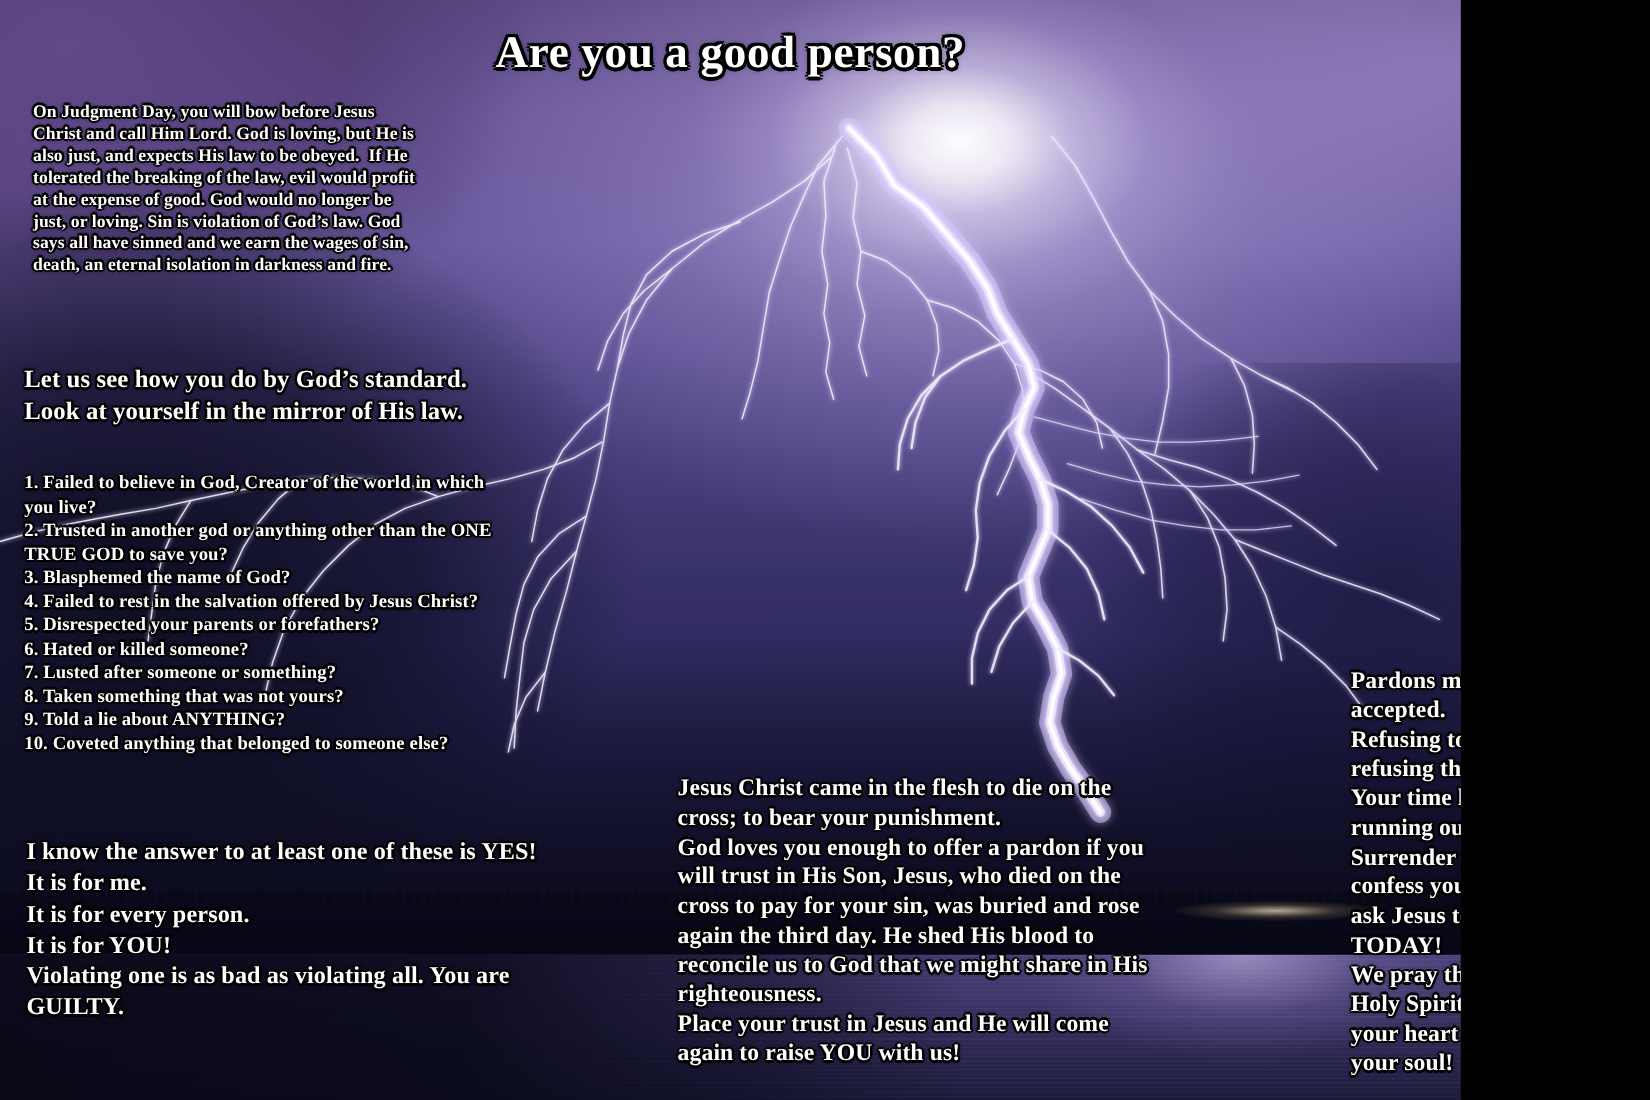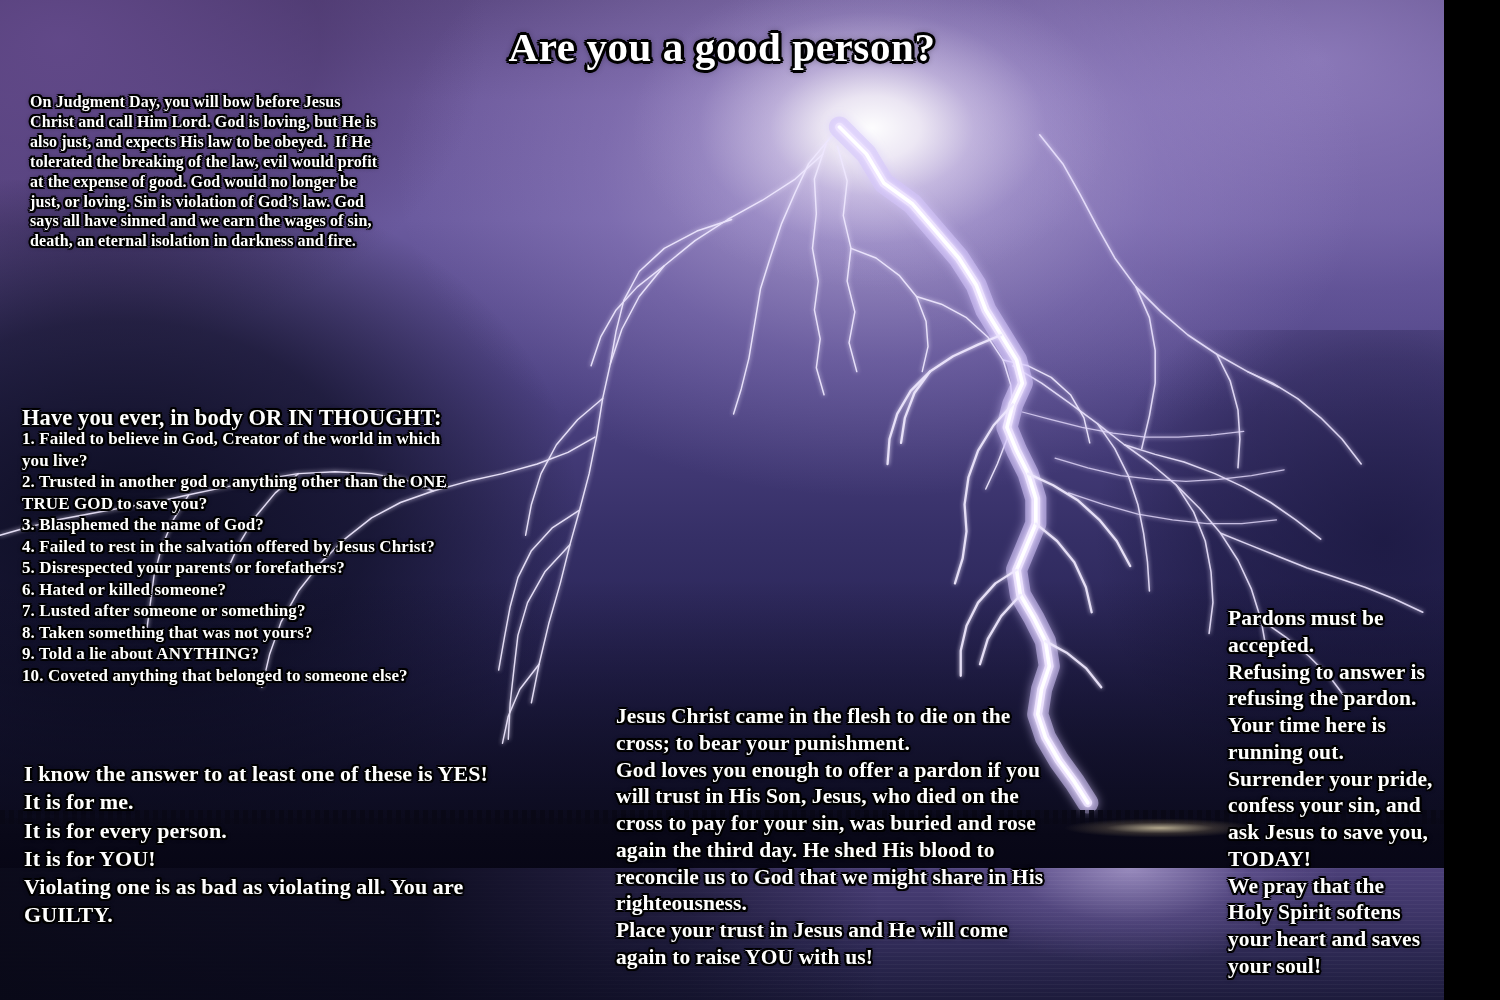--- a/index.html
+++ b/index.html
@@ -4,21 +4,21 @@
 <style>
   * { margin:0; padding:0; box-sizing:border-box; }
   html, body {
     width:1500px; height:1000px;
     background:#000;
     font-family:"Liberation Serif", serif;
     overflow:hidden;
   }
   #poster {
     position:relative;
-    width:1444px; height:1000px;
+    width:1328px; height:1000px;
     overflow:hidden;
     background:#1a1636;
   }
 
   
   .sky {
     position:absolute; inset:0;
     background:
       
       radial-gradient(ellipse 300px 200px at 872px 128px, rgba(255,255,255,0.98) 0%, rgba(255,252,255,0.80) 16%, rgba(235,225,250,0.45) 34%, rgba(190,175,230,0.16) 58%, rgba(120,100,180,0) 80%),
@@ -219,21 +219,22 @@
 
   <div class="txt" id="title">Are you a good person?</div>
   <div class="txt" id="intro">On Judgment Day, you will bow before Jesus
 Christ and call Him Lord. God is loving, but He is
 also just, and expects His law to be obeyed.  If He
 tolerated the breaking of the law, evil would profit
 at the expense of good. God would no longer be
 just, or loving. Sin is violation of God’s law. God
 says all have sinned and we earn the wages of sin,
 death, an eternal isolation in darkness and fire.</div>
-  <div class="txt" id="law-intro">Have you ever, in body OR IN THOUGHT:</div>
+  <div class="txt" id="standard">Let us see how you do by God’s standard.
+Look at yourself in the mirror of His law.</div>
   <div class="txt" id="law-list">1. Failed to believe in God, Creator of the world in which
 you live?
 2. Trusted in another god or anything other than the ONE
 TRUE GOD to save you?
 3. Blasphemed the name of God?
 4. Failed to rest in the salvation offered by Jesus Christ?
 5. Disrespected your parents or forefathers?
 6. Hated or killed someone?
 7. Lusted after someone or something?
 8. Taken something that was not yours?

